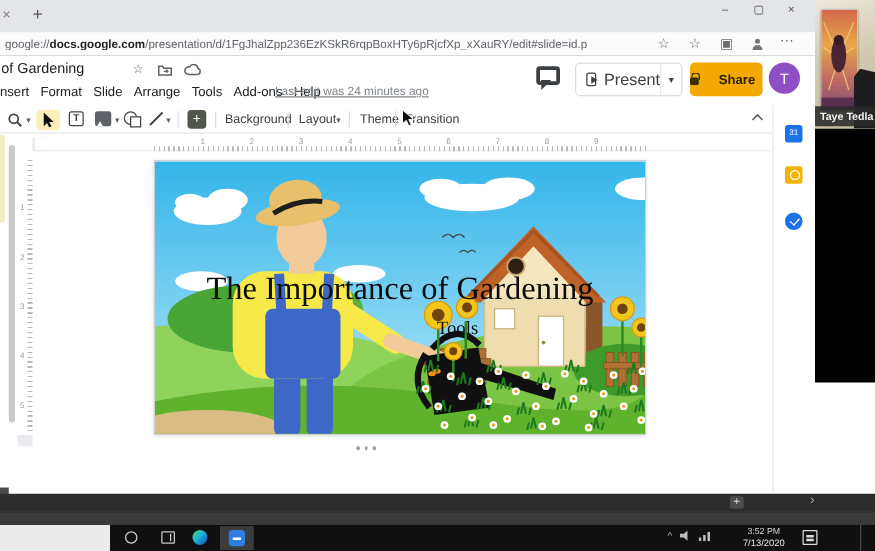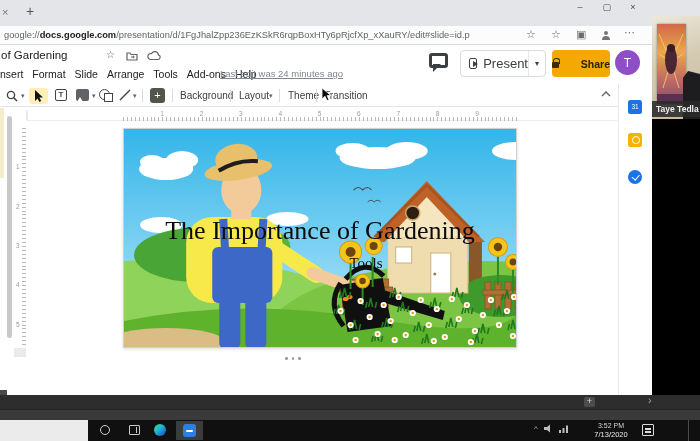--- a/index.html
+++ b/index.html
@@ -28,21 +28,21 @@
   .hdr-svg { top:6px; position:absolute; }
   #menubar { left:0px; top:21px; height:16px; display:flex; gap:9px; align-items:center; font-size:10.5px; color:#202124; }
   #last-edit { left:220px; top:23px; font-size:9.5px; color:#80868b; text-decoration:underline; white-space:nowrap; }
   #comment-btn { left:429px; top:53px; width:19px; height:15px; border:3px solid #3c4043; border-radius:3px; background:#fff; }
   #comment-btn:after { content:""; position:absolute; left:1px; bottom:-7px; border:4px solid transparent; border-top-color:#3c4043; border-left-color:#3c4043; }
   #present-btn { left:460px; top:50px; width:86px; height:27px; background:#fff; border:1px solid #dadce0; border-radius:4px; display:flex; align-items:center; }
   #present-icon { width:11px; height:11px; border:1.5px solid #3c4043; border-radius:2px; margin-left:8px; position:relative; }
   #present-icon:after { content:""; position:absolute; left:2.5px; top:1.5px; border:3px solid transparent; border-left:5px solid #3c4043; }
   #present-label { font-size:13px; color:#3c4043; margin-left:6px; font-weight:500; }
   #present-caret { margin-left:auto; padding:0 6px; border-left:1px solid #e8e8e8; color:#3c4043; font-size:8px; height:100%; display:flex; align-items:center; }
-  #share-btn { left:552px; top:50px; width:58px; height:27px; background:#f4a902; border-radius:4px; display:flex; align-items:center; justify-content:space-between; gap:4px; }
+  #share-btn { left:552px; top:50px; width:58px; height:27px; background:#f4a902; border-radius:4px; display:flex; align-items:center; justify-content:flex-start; gap:16px; }
   #lock-icon { width:7px; height:6px; background:#3b2d00; border-radius:1px; position:relative; margin-top:3px; }
   #lock-icon:before { content:""; position:absolute; left:1px; top:-4px; width:5px; height:5px; border:1.3px solid #3b2d00; border-bottom:none; border-radius:3px 3px 0 0; }
   #share-label { font-size:10.5px; font-weight:bold; color:#2d2300; }
   #avatar { left:615px; top:50px; width:25px; height:25px; border-radius:50%; background:#8e4ec6; color:#fff; font-size:12px; display:flex; align-items:center; justify-content:center; }
 
   
   #toolbar { left:0; top:84px; width:652px; height:23px; background:#fff; border-bottom:1px solid #e4e4e4; }
   .caret { font-size:7px; color:#5f6368; }
   .tsep { position:absolute; top:5px; width:1px; height:13px; background:#dadce0; }
   #sel-tool { left:29px; top:4px; width:19px; height:16px; background:#fdeeba; border-radius:3px; display:flex; align-items:center; justify-content:center; }
@@ -87,21 +87,21 @@
   
   #sidepanel { left:618px; top:84px; width:34px; height:311px; background:#fff; border-left:1px solid #e8e8e8; }
   .sp-ic { position:absolute; left:9px; width:14px; height:14px; border-radius:2.5px; }
   #cal-icon { top:16px; background:#1a73e8; color:#fff; font-size:6.5px; text-align:center; line-height:14px; }
   #keep-icon { top:49px; background:#f5b400; }
   #keep-icon:after { content:""; position:absolute; left:4px; top:3px; width:6px; height:6px; border:1.4px solid #fff; border-radius:50% 50% 45% 45%; }
   #tasks-icon { top:86px; background:#1a73e8; border-radius:50%; }
   #tasks-icon:after { content:""; position:absolute; left:3.5px; top:3.5px; width:6px; height:3.5px; border-left:1.6px solid #fff; border-bottom:1.6px solid #fff; transform:rotate(-50deg); }
 
   
-  #video-tile { left:652px; top:16px; width:48px; height:395px; background:#000; }
+  #video-tile { left:652px; top:0; width:48px; height:306px; background:#000; }
   #video-photo { position:absolute; left:0; top:0; width:48px; height:103px; background:linear-gradient(160deg,#ece8dc 0%,#d4cab2 45%,#c4b99e 100%); overflow:hidden; }
   #poster { position:absolute; left:5px; top:8px; width:29px; height:80px; box-shadow:0 0 2px rgba(0,0,0,.4); }
   #monitor { position:absolute; right:0; top:55px; width:17px; height:48px; background:#1d1d20; clip-path:polygon(30% 0,100% 6%,100% 100%,0 100%,0 14%); }
   #name-label { position:absolute; left:0; top:85px; width:48px; height:16px; background:rgba(42,42,42,.88); color:#f0f0f0; font-size:8.5px; font-weight:bold; line-height:16px; padding-left:4px; white-space:nowrap; overflow:hidden; }
 
   
   #bar-a { left:0; top:395px; width:700px; height:14px; background:#2d2d2d; }
   #bar-a-plus { position:absolute; left:584px; top:2px; width:11px; height:10px; background:#4c4c4c; border-radius:2px; color:#ddd; font-size:9px; text-align:center; line-height:9px; }
   #bar-a-next { position:absolute; left:648px; top:-1px; color:#a8a8a8; font-size:11px; }
   #bar-b { left:0; top:409px; width:700px; height:11px; background:#3a3a3a; border-top:1px solid #262626; }

